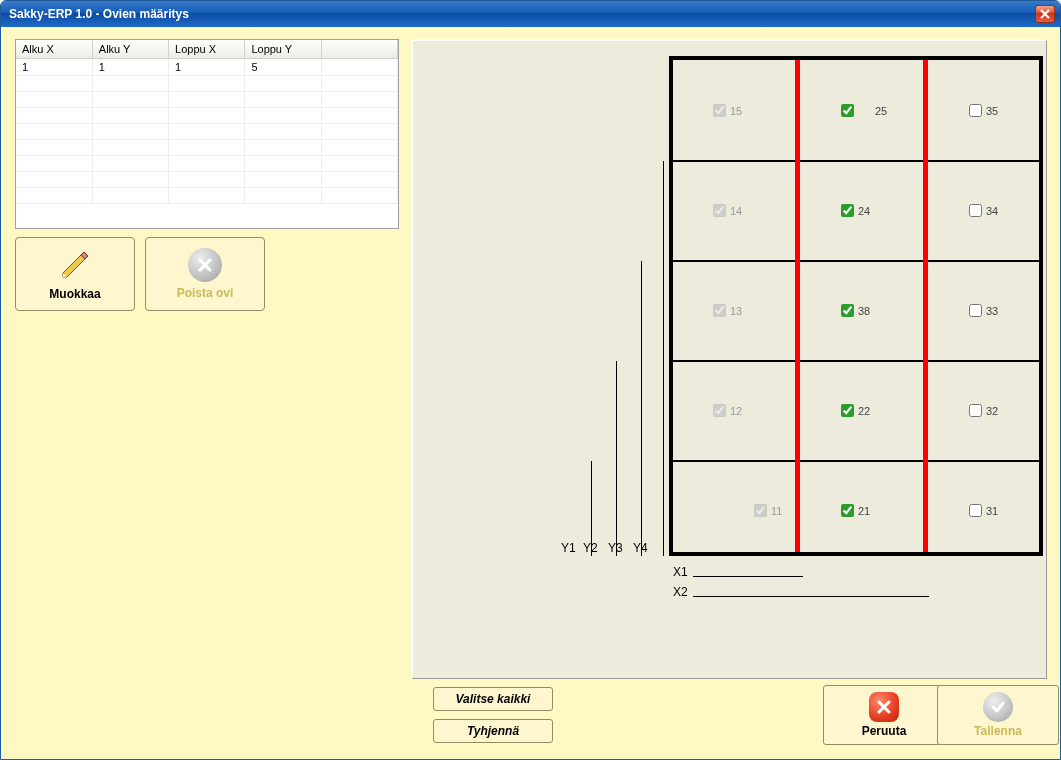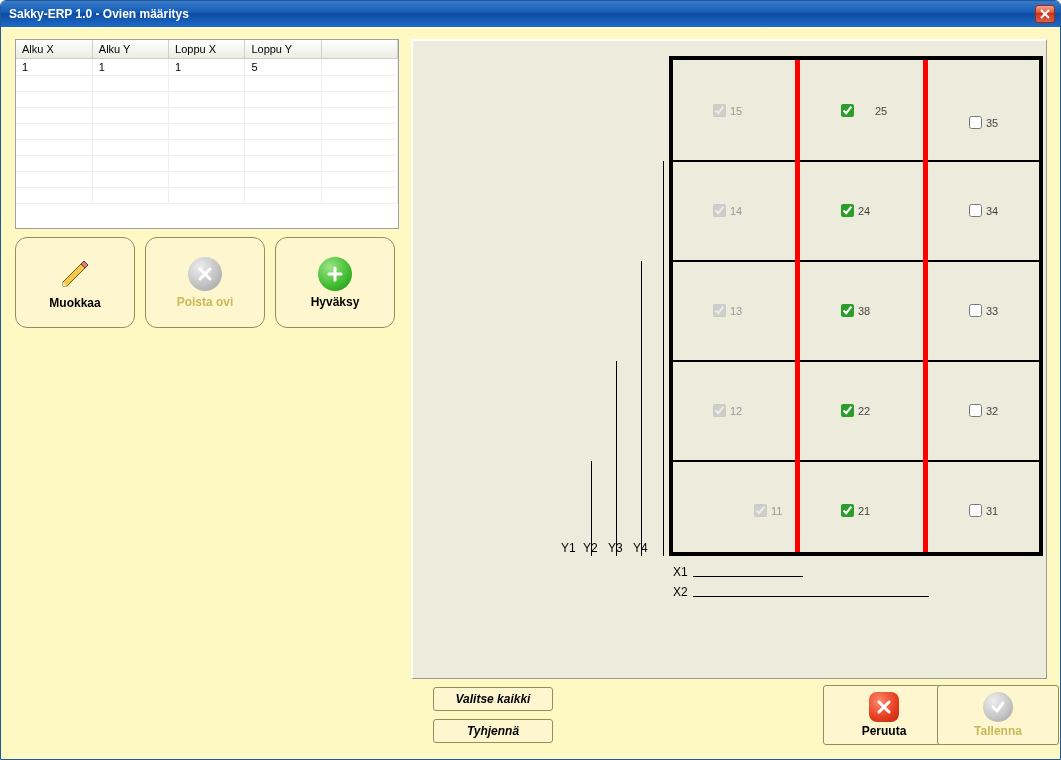--- a/index.html
+++ b/index.html
@@ -76,24 +76,24 @@
     font-size:11px;
   }
   
   .btn-row {
     position:absolute;
     top: 210px; left:14px;
     display:flex;
     gap:10px;
   }
   .big-btn {
-    width:120px; height:91px;
+    width:120px; height:74px;
     background:#fdf6ce;
     border:1px solid #8f8f60;
-    border-radius:12px;
+    border-radius:4px;
     display:flex;
     flex-direction:column;
     align-items:center;
     justify-content:center;
     gap:4px;
     cursor:pointer;
     font-size:12px;
   }
   .big-btn .lbl { font-weight:bold; }
   .big-btn.disabled .lbl { color:#c9b95a; font-weight:bold; }
@@ -264,28 +264,20 @@
         <span class="lbl">Muokkaa</span>
       </div>
       <div class="big-btn disabled">
         <div class="icon-circle" style="background:radial-gradient(circle at 35% 30%, #eee, #bfbfbf 60%, #9a9a9a);">
           <svg width="16" height="16" viewBox="0 0 16 16">
               <path d="M3 3 L13 13 M13 3 L3 13" stroke="#fff" stroke-width="3" stroke-linecap="round"></path>
             </svg>
         </div>
         <span class="lbl">Poista ovi</span>
       </div>
-      <div class="big-btn">
-        <div class="icon-circle" style="background:radial-gradient(circle at 35% 30%, #9be68a, #3fba2e 60%, #228b18);">
-          <svg width="16" height="16" viewBox="0 0 16 16">
-              <path d="M8 2 V14 M2 8 H14" stroke="#fff" stroke-width="3" stroke-linecap="round"></path>
-            </svg>
-        </div>
-        <span class="lbl">Hyväksy</span>
-      </div>
     </div>
 
     <div class="canvas">
 
       <div class="grid-outer"></div>
 
       <div class="hline" style="left:260px;top:119px;width:366px;height:2px;background:#000;"></div>
       <div class="hline" style="left:260px;top:219px;width:366px;height:2px;background:#000;"></div>
       <div class="hline" style="left:260px;top:319px;width:366px;height:2px;background:#000;"></div>
       <div class="hline" style="left:260px;top:419px;width:366px;height:2px;background:#000;"></div>
@@ -328,21 +320,21 @@
         </div>
       <div class="chk" style="left:428px;top:363px;">
           <input type="checkbox" checked="" style="accent-color: rgb(42, 157, 42);">
           <span>22</span>
         </div>
       <div class="chk" style="left:428px;top:463px;">
           <input type="checkbox" checked="" style="accent-color: rgb(42, 157, 42);">
           <span>21</span>
         </div>
 
-      <div class="chk" style="left:556px;top:63px;margin-top:12px;">
+      <div class="chk" style="left:556px;top:63px;">
           <input type="checkbox" style="">
           <span>35</span>
         </div>
       <div class="chk" style="left:556px;top:163px;">
           <input type="checkbox" style="">
           <span>34</span>
         </div>
       <div class="chk" style="left:556px;top:263px;">
           <input type="checkbox" style="">
           <span>33</span>

